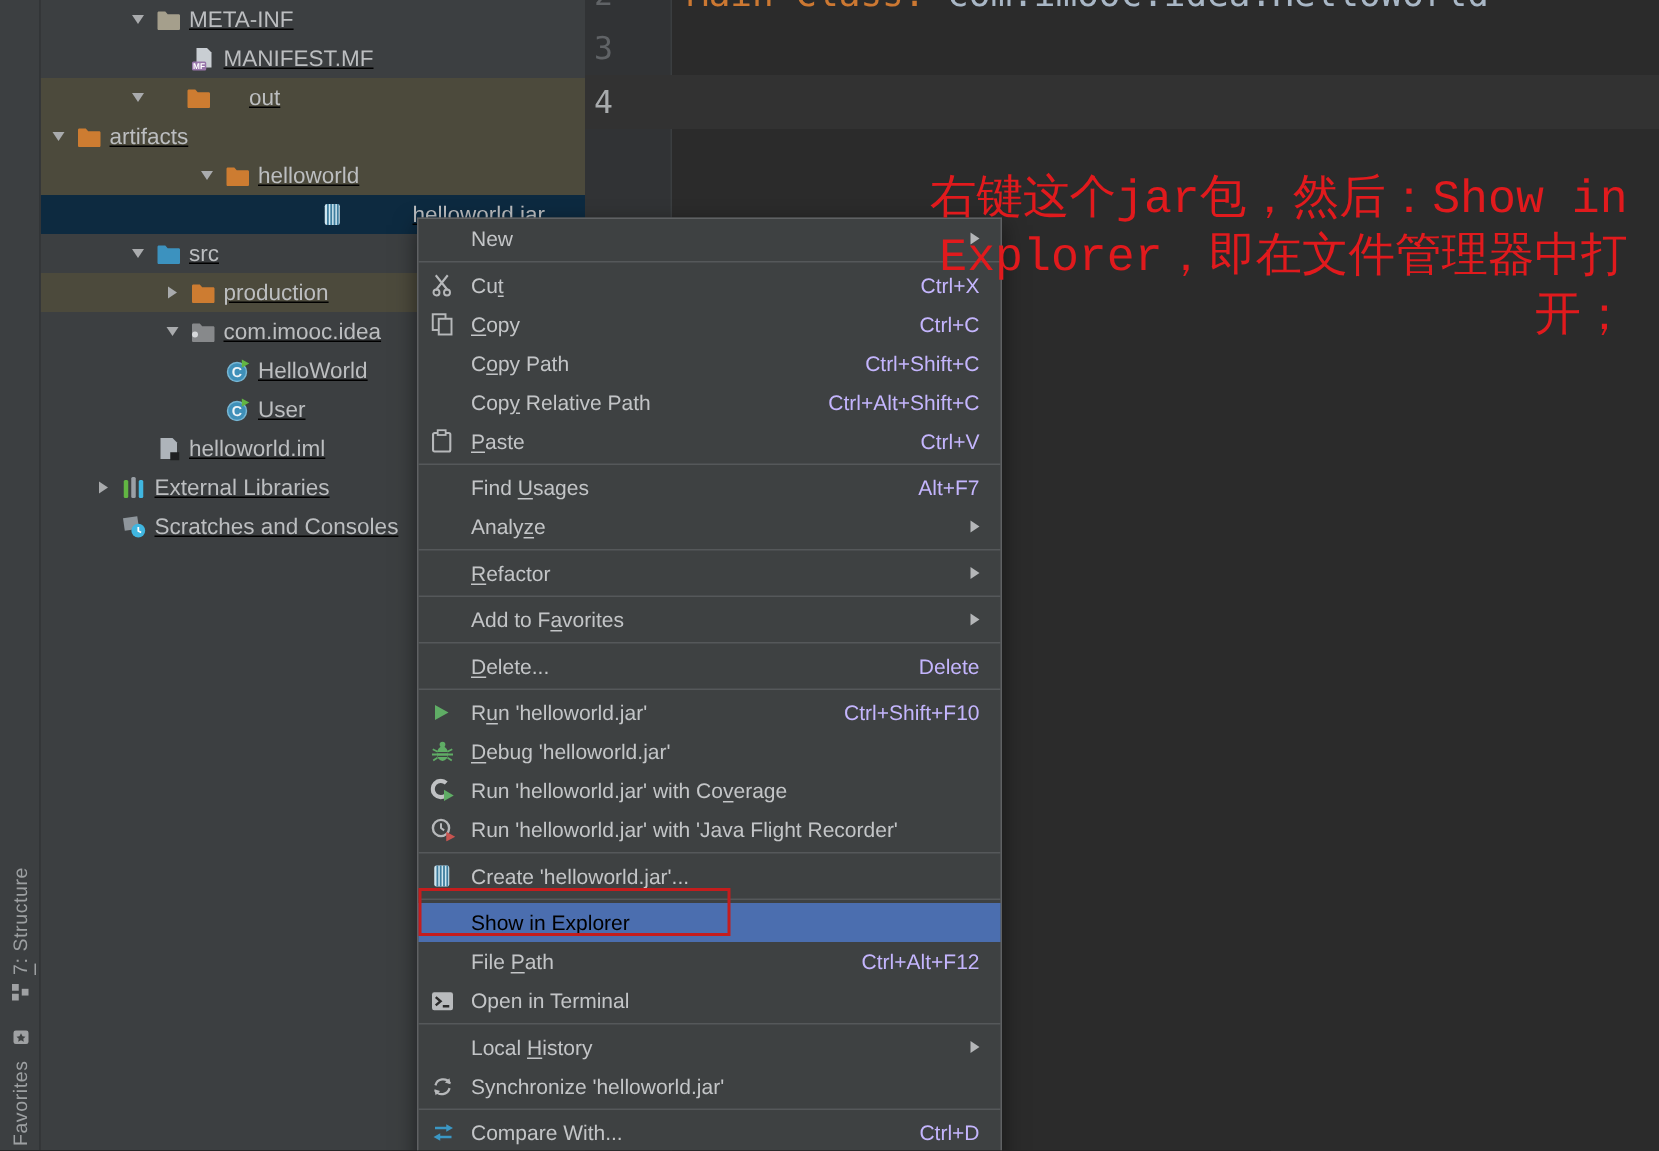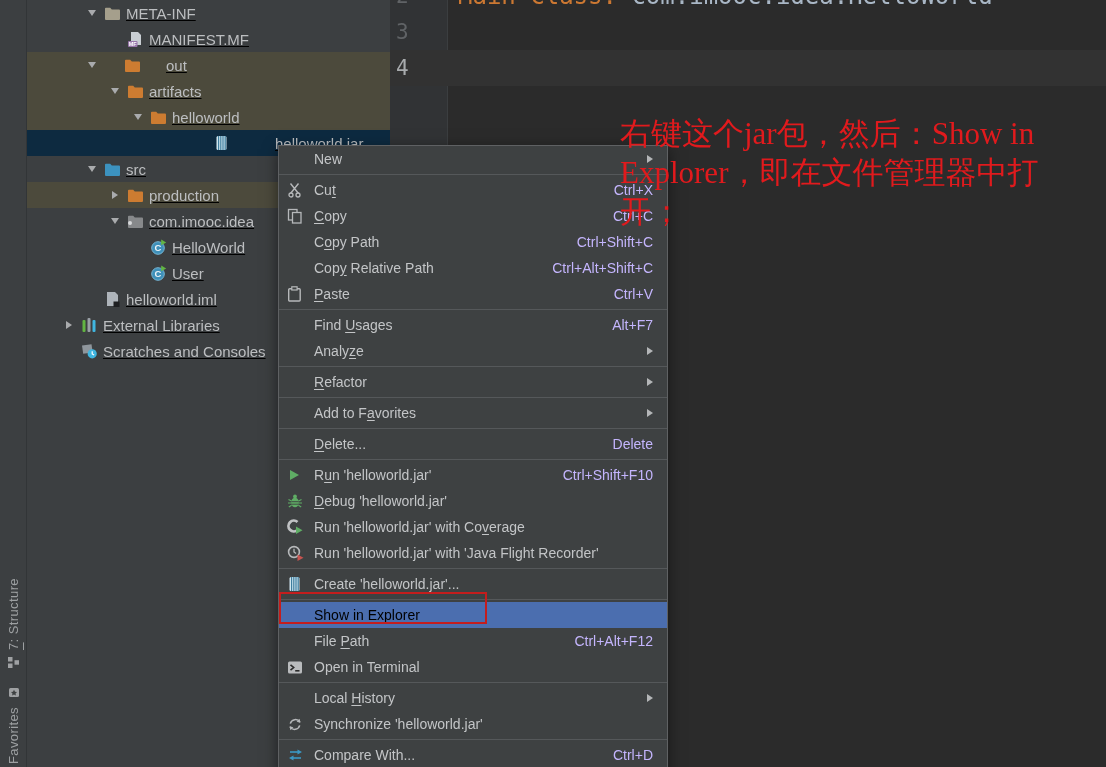--- a/index.html
+++ b/index.html
@@ -60,21 +60,21 @@
   .mi-label{padding-left:5px;}
   .mi-label u{text-underline-offset:2px;}
   .mi-shortcut{margin-left:auto; color:#c4b5fd;}
   .mi-sub{margin-left:auto; width:0; height:0; border-top:4.5px solid transparent;
           border-bottom:4.5px solid transparent; border-left:6px solid #b4b6b8;}
   .menu-sep{height:1px; background:#55585a; margin:2px 0;}
 
   
   #annotation{position:absolute; left:620px; top:114px; z-index:6;
               font-size:31px; line-height:39px; color:var(--annot-red);
-              font-family:Liberation Serif, serif; pointer-events:none;}
+              font-family:Liberation Mono, monospace; pointer-events:none;text-align:right;}
   #redrect{position:absolute; left:279px; top:592px; width:208px; height:32px;
            border:2px solid var(--red-box); z-index:5; pointer-events:none;}
 </style>
 </head>
 <body>
 
 <div id="window" style="--olive: #4c4a3c; --tree-sel: #0d2a40; --menu-sel: #4b6eaf; --annot-red: #e11a1d; --red-box: #c41d1d;">
 
   <div id="editor">
     <div id="gutter"></div>
@@ -118,21 +118,21 @@
         <span class="tree-arrow">
           <span class="arr-exp"></span>
         </span>
         <span class="tree-icon">
           <svg width="17" height="15" viewBox="0 0 17 15">
             <path d="M1 2.6c0-.5.4-.9.9-.9h4.3L7.8 3.5h7.3c.5 0 .9.4.9.9v8.7c0 .5-.4.9-.9.9H1.9c-.5 0-.9-.4-.9-.9z" fill="#cd7c31"></path>
           </svg>
         </span>
         <span>out</span>
       </div>
-      <div class="tree-row bg-olive" style="padding-left: 76px;">
+      <div class="tree-row bg-olive" style="">
         <span class="tree-arrow">
           <span class="arr-exp"></span>
         </span>
         <span class="tree-icon">
           <svg width="17" height="15" viewBox="0 0 17 15">
             <path d="M1 2.6c0-.5.4-.9.9-.9h4.3L7.8 3.5h7.3c.5 0 .9.4.9.9v8.7c0 .5-.4.9-.9.9H1.9c-.5 0-.9-.4-.9-.9z" fill="#cd7c31"></path>
           </svg>
         </span>
         <span>artifacts</span>
       </div>

